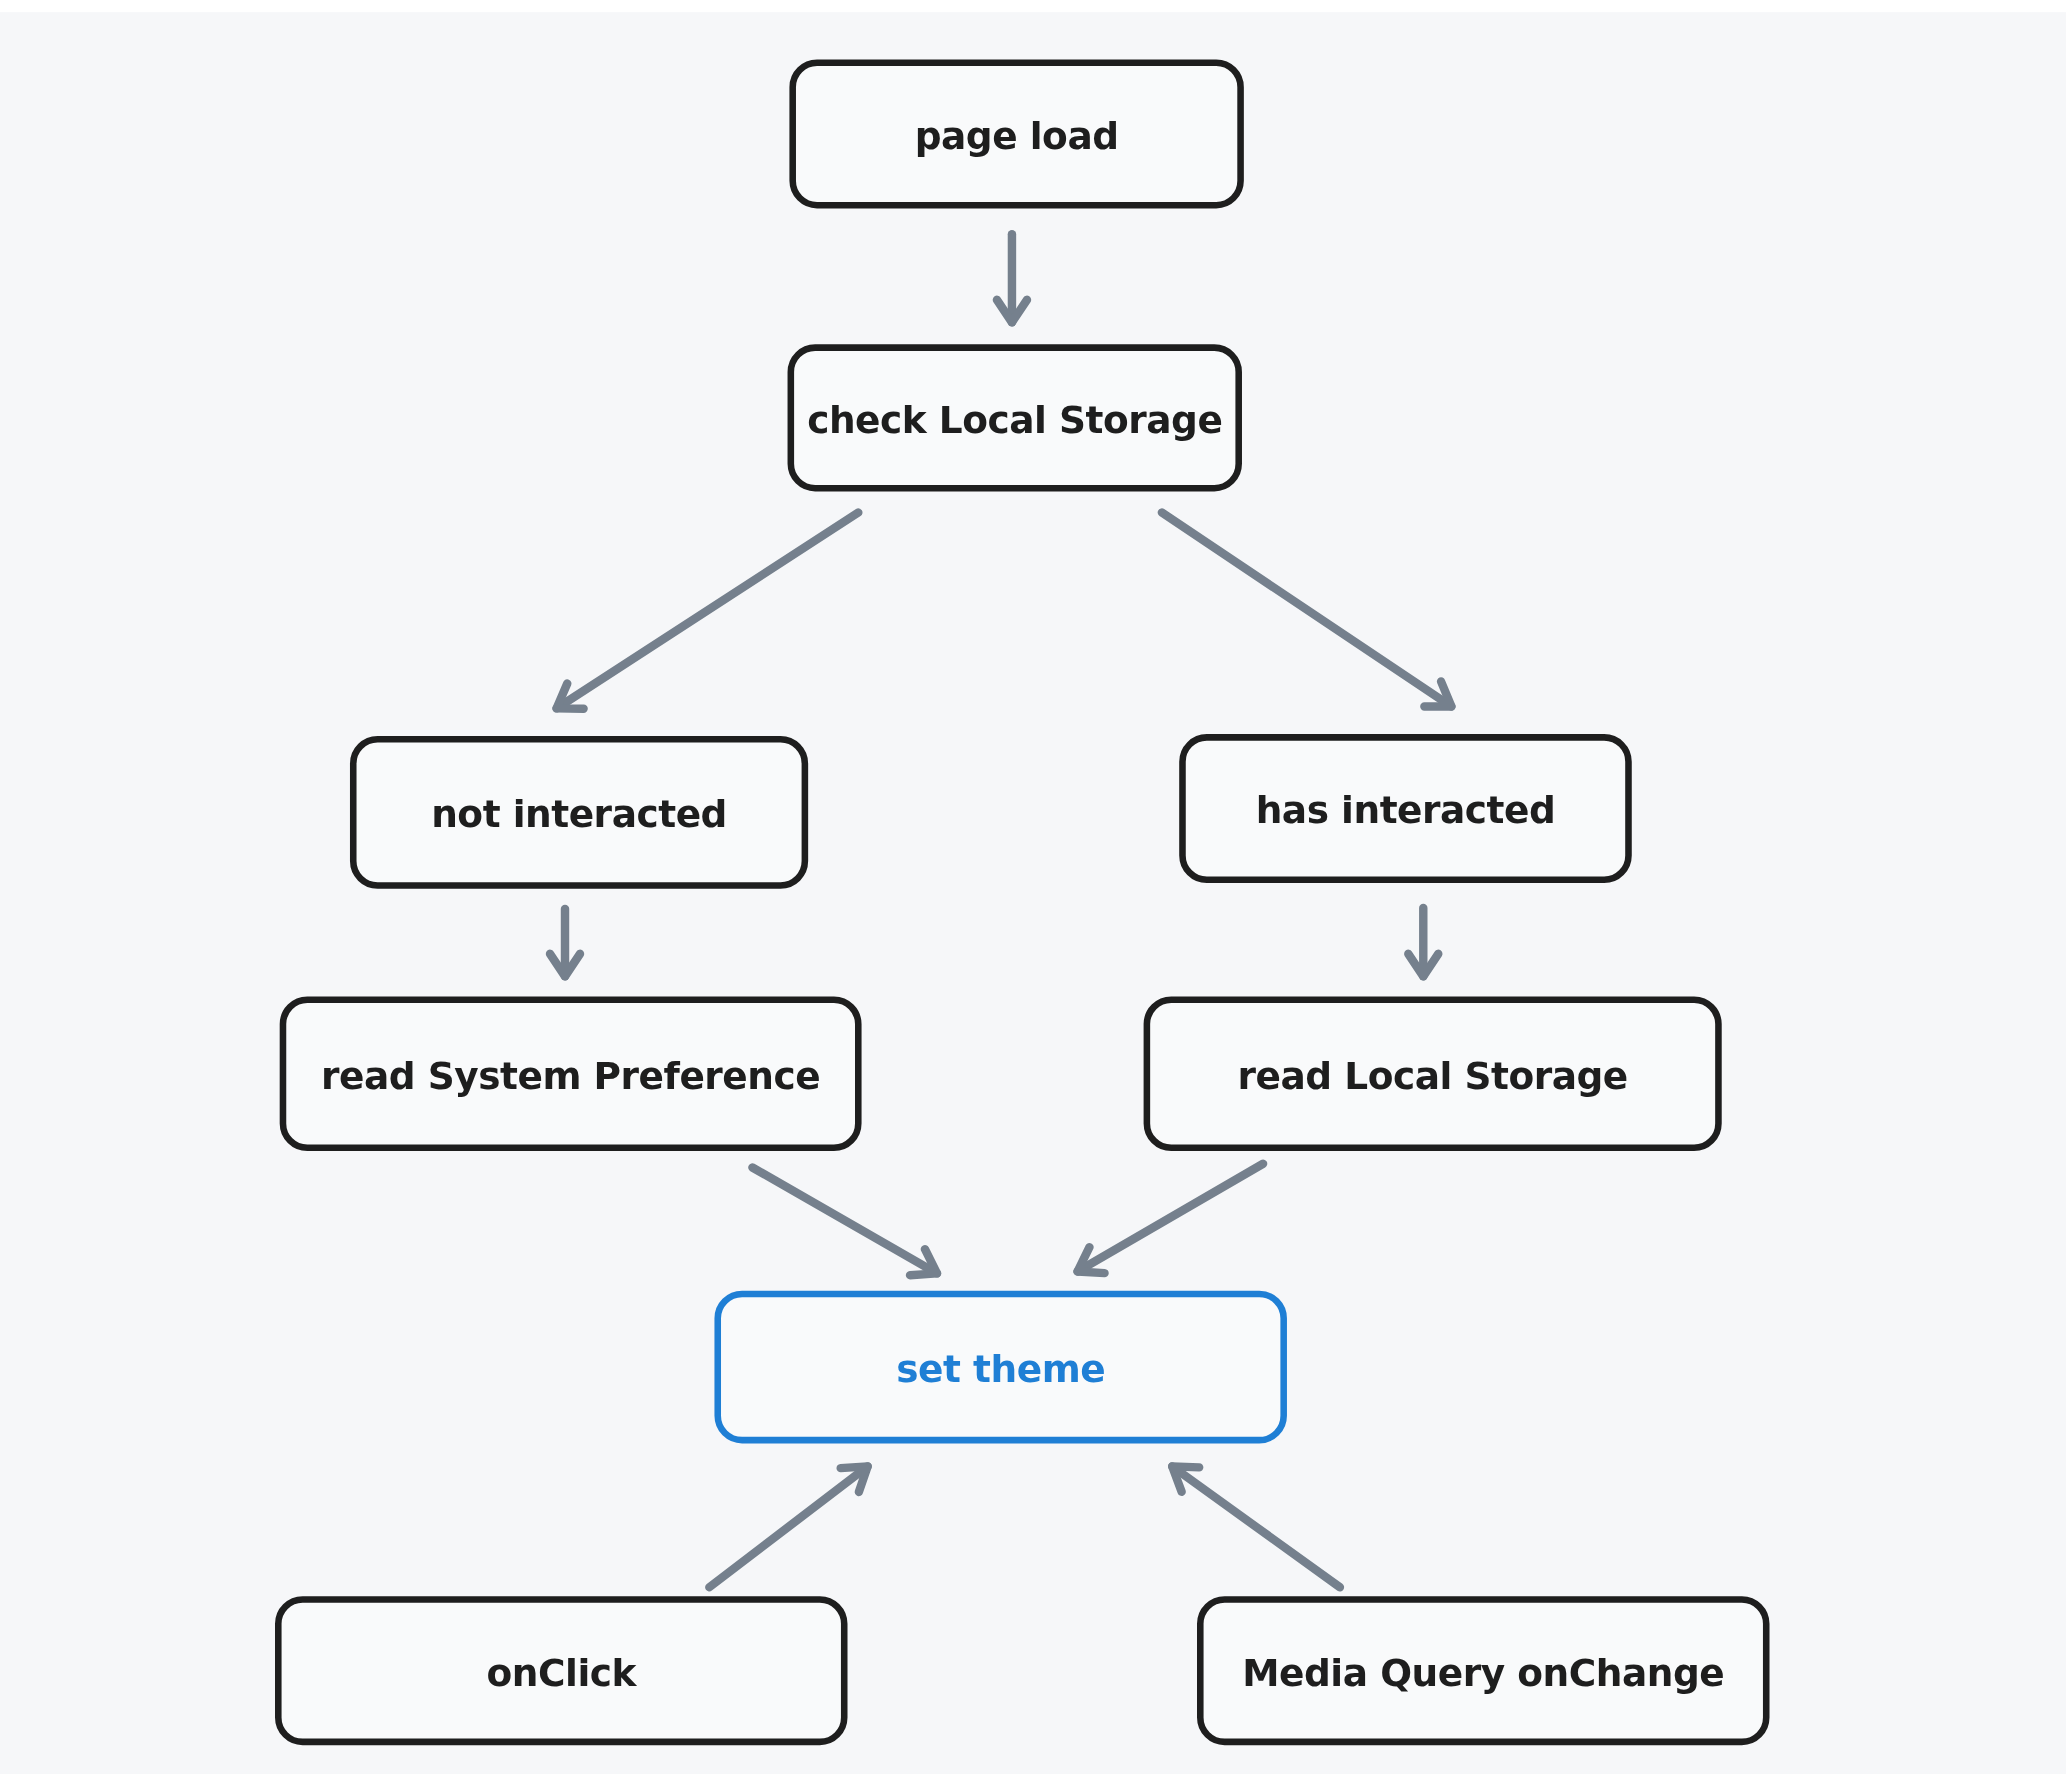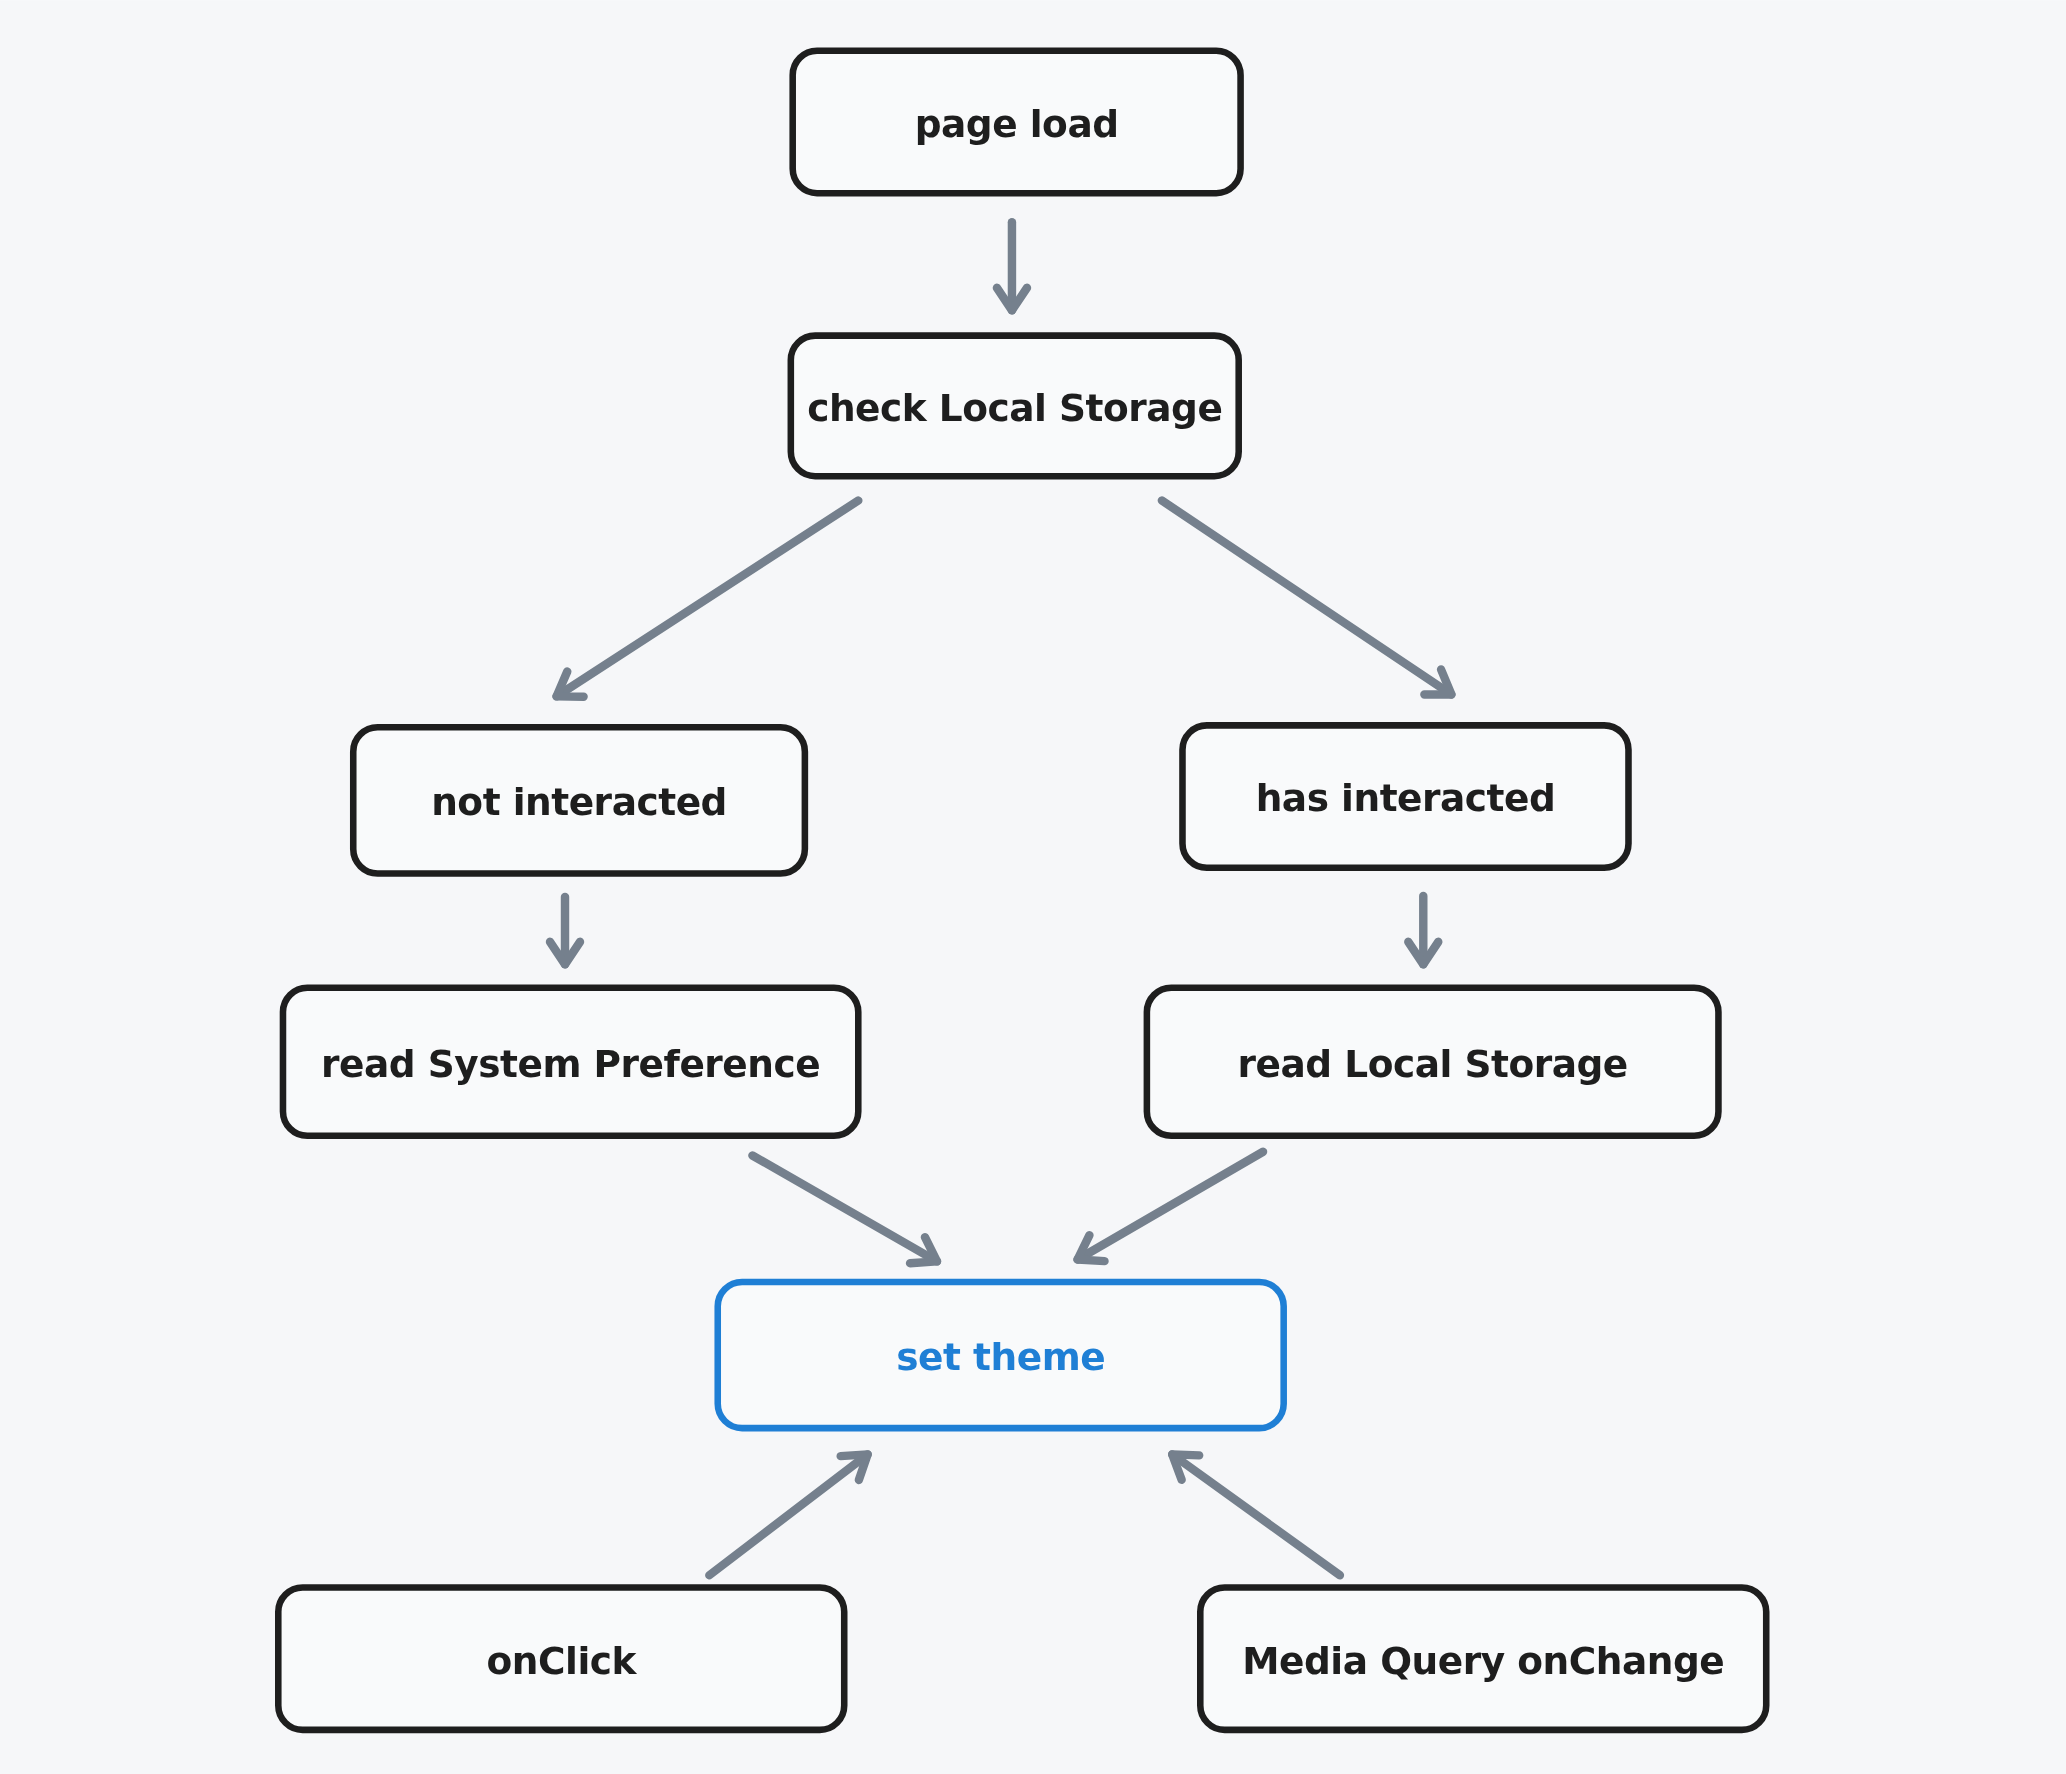--- a/index.html
+++ b/index.html
@@ -6,20 +6,21 @@
     margin: 0;
     padding: 0;
     width: 2067px;
     height: 1775px;
     overflow: hidden;
   }
   .canvas-wrap {
     position: relative;
     width: 2067px;
     height: 1598px;
+    margin-top: 12px;
   }
   svg { display: block; }
   .node-box {
     fill: #f9fafb;
     stroke-width: 7px;
     stroke-linejoin: round;
   }
   .node-label {
     font-family: "DejaVu Sans", sans-serif;
     font-weight: 700;

